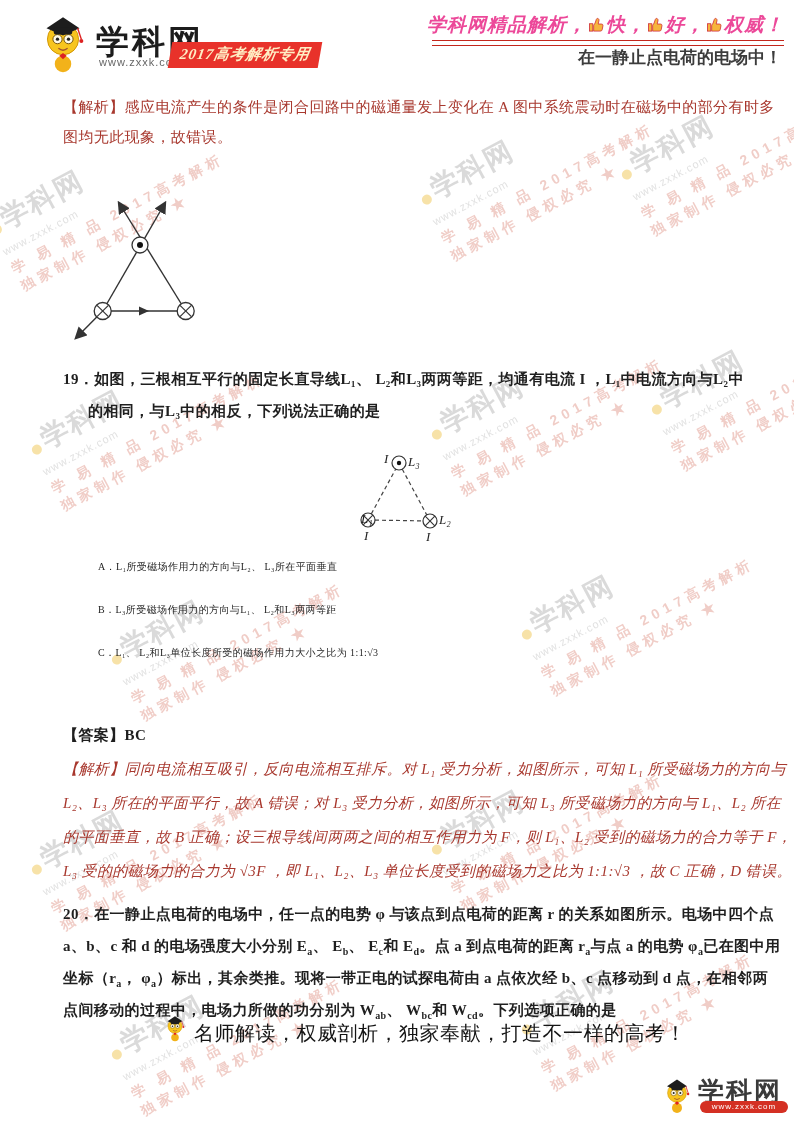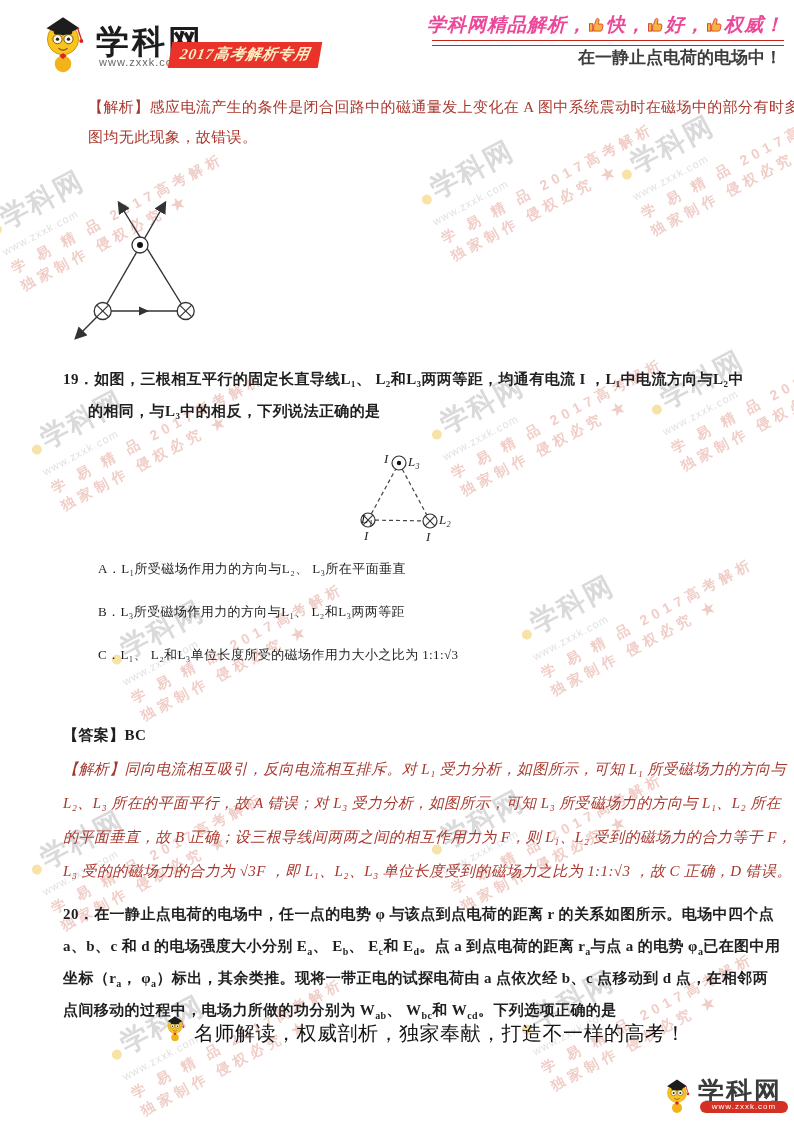--- a/index.html
+++ b/index.html
@@ -26,24 +26,24 @@
   .hdr-slogan .thumb{width:17px;height:17px;vertical-align:-2px;margin:0 1px;}
   .hdr-underline{position:absolute;right:10px;top:40px;width:352px;height:4px;
                  border-top:1.5px solid #c3261c;border-bottom:1px solid #c3261c;z-index:2;}
   .hdr-sub{position:absolute;right:12px;top:46px;font-size:17px;font-weight:bold;color:#3c3c3c;z-index:2;}
   
   .txt{position:absolute;left:63px;width:676px;z-index:1;font-size:15px;letter-spacing:.4px;}
   .line{height:100%;white-space:nowrap;}
   .red{color:#a8382e;}
   .blk{color:#1f1f1f;font-weight:bold;}
   sub{font-size:10px;}
-  .sol18 .line{height:30px;margin-left:25px;}
+  .sol18 .line{height:30px;}
   .q19 .line, .q20 .line{height:32px;}
   .ana .line{height:34px;font-style:italic;}
-  .opt{position:absolute;left:98px;white-space:nowrap;font-size:13px;color:#1f1f1f;letter-spacing:.4px;z-index:1;}
+  .opt{position:absolute;left:98px;white-space:nowrap;font-size:10px;color:#1f1f1f;letter-spacing:.4px;z-index:1;}
   
   .diag{position:absolute;z-index:1;}
   .dlabel{position:absolute;font-style:italic;font-size:13px;color:#222;font-family:"Liberation Serif",serif;}
   
   .promo-mascot{position:absolute;left:162px;top:1012px;width:26px;height:30px;z-index:2;}
   .promo-text{position:absolute;left:194px;top:1020px;font-size:20px;color:#141414;z-index:2;letter-spacing:.5px;}
   .ftr-mascot{position:absolute;left:660px;top:1074px;width:34px;height:40px;z-index:2;}
   .ftr-brand{position:absolute;left:698px;top:1074px;font-size:26px;font-weight:bold;color:#3a3a3a;
              letter-spacing:2px;z-index:2;font-family:"Liberation Sans",sans-serif;}
   .ftr-bar{position:absolute;left:700px;top:1101px;width:88px;height:12px;background:#d43023;border-radius:6px;

